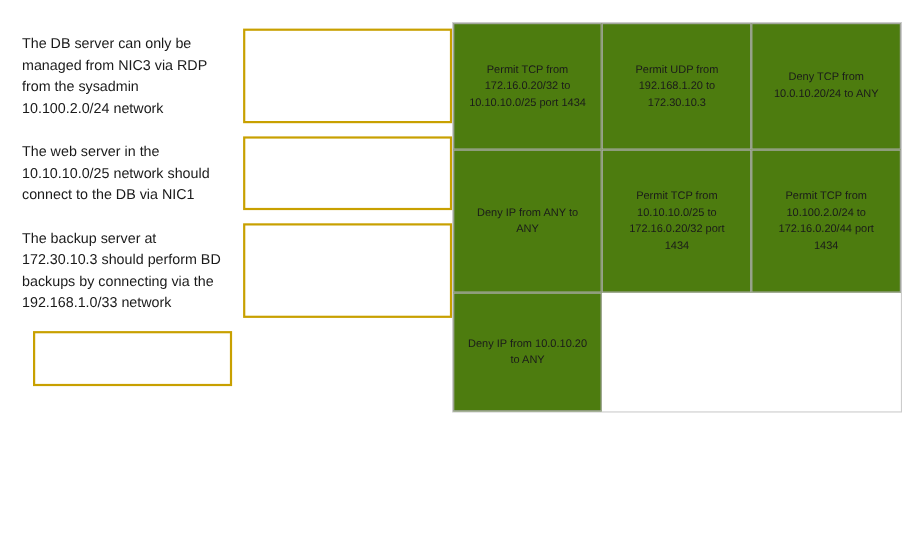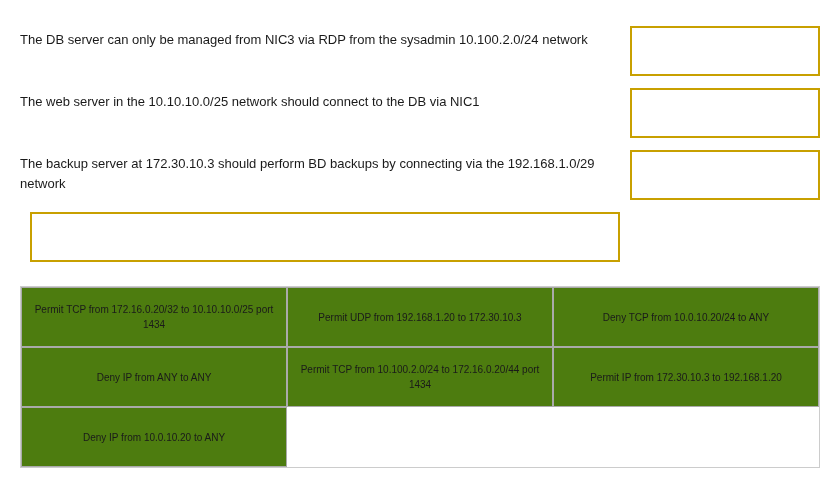--- a/index.html
+++ b/index.html
@@ -8,21 +8,21 @@
       background: #fff;
       width: 840px;
       min-height: 500px;
       padding: 20px;
       font-size: 13px;
       color: #1a1a1a;
     }
 
     .main-container {
       display: flex;
-      flex-direction: column;
+      flex-direction: row;
       gap: 0;
     }
 
     
     .questions-section {
       display: grid;
       grid-template-columns: 1fr 200px;
       gap: 0;
       margin-bottom: 18px;
     }
@@ -68,34 +68,34 @@
 <div class="main-container">
 
   <div class="questions-section">
 
     <div class="question-text">The DB server can only be managed from NIC3 via RDP from the sysadmin 10.100.2.0/24 network</div>
     <div class="answer-box"></div>
 
     <div class="question-text">The web server in the 10.10.10.0/25 network should connect to the DB via NIC1</div>
     <div class="answer-box"></div>
 
-    <div class="question-text">The backup server at 172.30.10.3 should perform BD backups by connecting via the 192.168.1.0/29 network</div>
+    <div class="question-text">The backup server at 172.30.10.3 should perform BD backups by connecting via the 192.168.1.0/33 network</div>
     <div class="answer-box"></div>
 
     <div class="answer-box"></div>
 
   </div>
 
   <div class="tiles-section">
 
     <div class="tile">Permit TCP from 172.16.0.20/32 to 10.10.10.0/25 port 1434</div>
     <div class="tile">Permit UDP from 192.168.1.20 to 172.30.10.3</div>
 
     <div class="tile">Deny TCP from 10.0.10.20/24 to ANY</div>
     <div class="tile">Deny IP from ANY to ANY</div>
+    <div class="tile">Permit TCP from 10.10.10.0/25 to 172.16.0.20/32 port 1434</div>
 
     <div class="tile">Permit TCP from 10.100.2.0/24 to 172.16.0.20/44 port 1434</div>
-    <div class="tile">Permit IP from 172.30.10.3 to 192.168.1.20</div>
     <div class="tile">Deny IP from 10.0.10.20 to ANY</div>
 
   </div>
 
 </div>
 
 </body></html>

